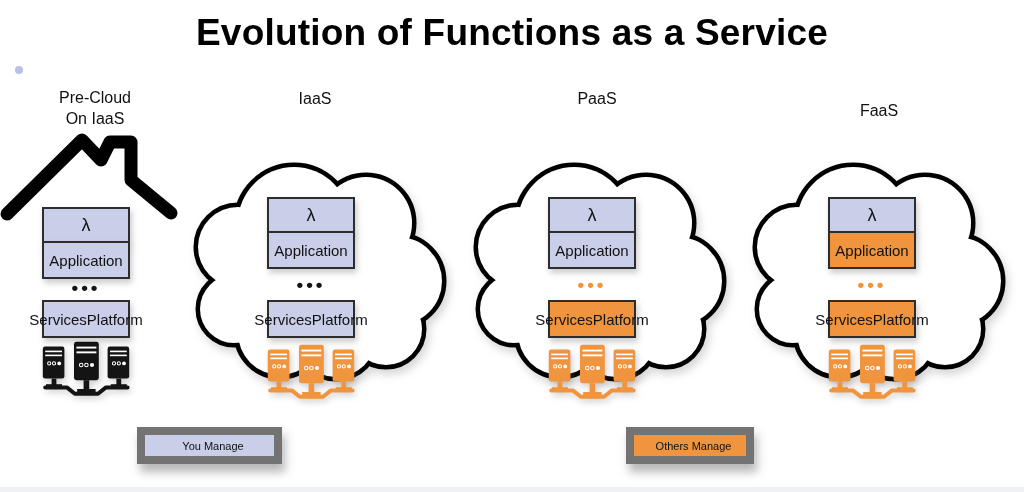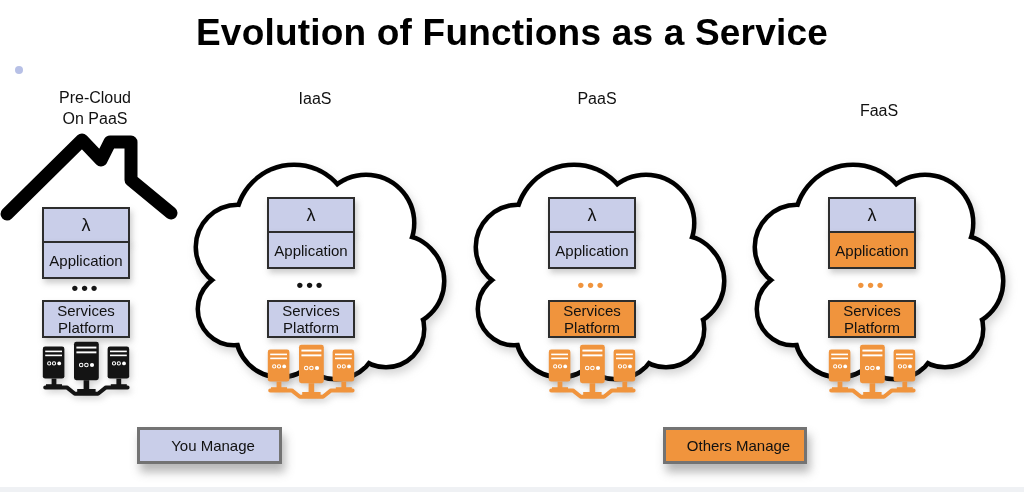--- a/index.html
+++ b/index.html
@@ -69,21 +69,21 @@
     display: flex;
     align-items: center;
     justify-content: center;
     font-size: 15px;
     box-shadow: 2px 4px 6px rgba(110,110,110,0.35);
     z-index: 3;
   }
   .box.others { background: var(--others-manage-fill, #f0943d); }
   .box.lam { height: 36px; font-size: 18px; }
   .box.app { height: 38px; }
-  .box.sp  { height: 38px; flex-direction: column; line-height: 17px; }
+  .box.sp  { height: 38px; flex-direction: row; line-height: 17px; }
   .dots {
     position: absolute;
     width: 88px;
     text-align: center;
     font-size: 19px;
     font-weight: 700;
     letter-spacing: 3px;
     line-height: 20px;
     color: #141414;
     z-index: 3;
@@ -96,31 +96,31 @@
     color: #141414;
     z-index: 4;
     filter: drop-shadow(2px 3px 3px rgba(120,120,120,0.35));
   }
   .servers.orange { color: var(--others-manage-fill, #f0943d); }
   .legend-box {
     position: absolute;
     top: 427px;
     height: 37px;
     box-sizing: border-box;
-    border: 3px solid #737373;
+    border: 8px solid #737373;
     display: flex;
     align-items: center;
     justify-content: center;
-    font-size: 15px;
+    font-size: 11px;
     color: #111;
     box-shadow: 3px 8px 9px rgba(95,95,95,0.45);
     padding-left: 7px;
   }
   .legend-box.you { left: 137px; width: 145px; background: var(--you-manage-fill, #c9cee9); }
-  .legend-box.others { left: 663px; width: 144px; background: var(--others-manage-fill, #f0943d); }
+  .legend-box.others { left: 626px; width: 128px; background: var(--others-manage-fill, #f0943d); }
   .bottom-strip {
     position: absolute;
     left: 0; right: 0; bottom: 0;
     height: 5px;
     background: #eff1f4;
   }
   .defs-holder { position: absolute; width: 0; height: 0; overflow: hidden; }
 </style>
 </head>
 <body>
@@ -188,21 +188,21 @@
         </g>
       </g>
     </defs>
   </svg>
 
   <div class="title">Evolution of Functions as a Service</div>
   <div class="stray-dot"></div>
 
   <div class="col-header" style="left:25px; top:87px">
     <div>Pre-Cloud</div>
-    <div>On PaaS</div>
+    <div>On IaaS</div>
   </div>
   <div class="col-header" style="left:527px; top:88px">
     <div>PaaS</div>
   </div>
   <div class="col-header" style="left:245px; top:88px">
     <div>IaaS</div>
   </div>
   <div class="col-header" style="left:809px; top:100px">
     <div>FaaS</div>
   </div>

